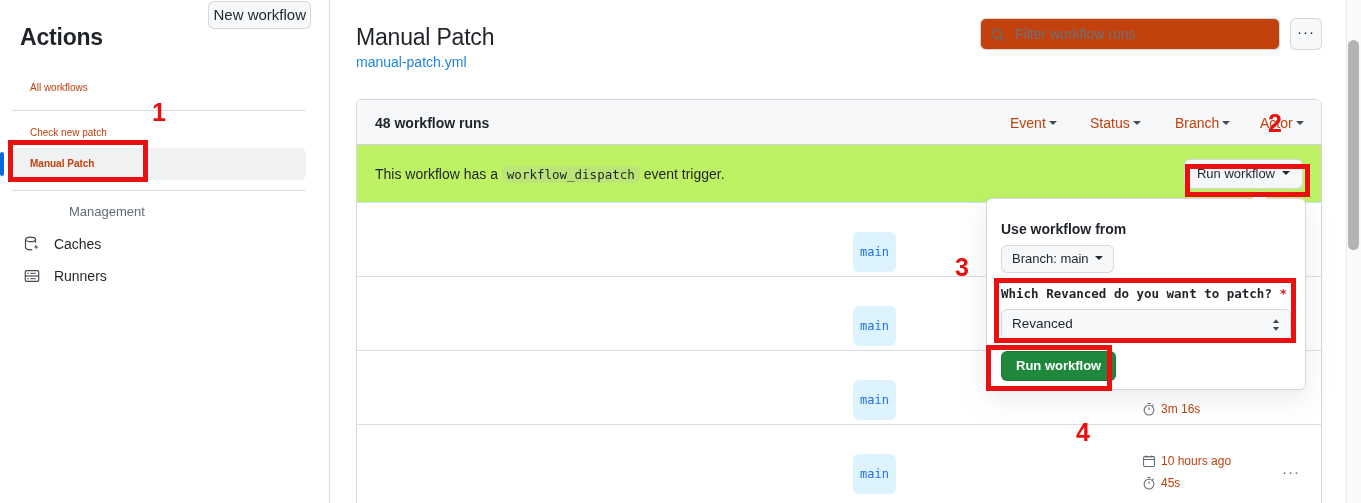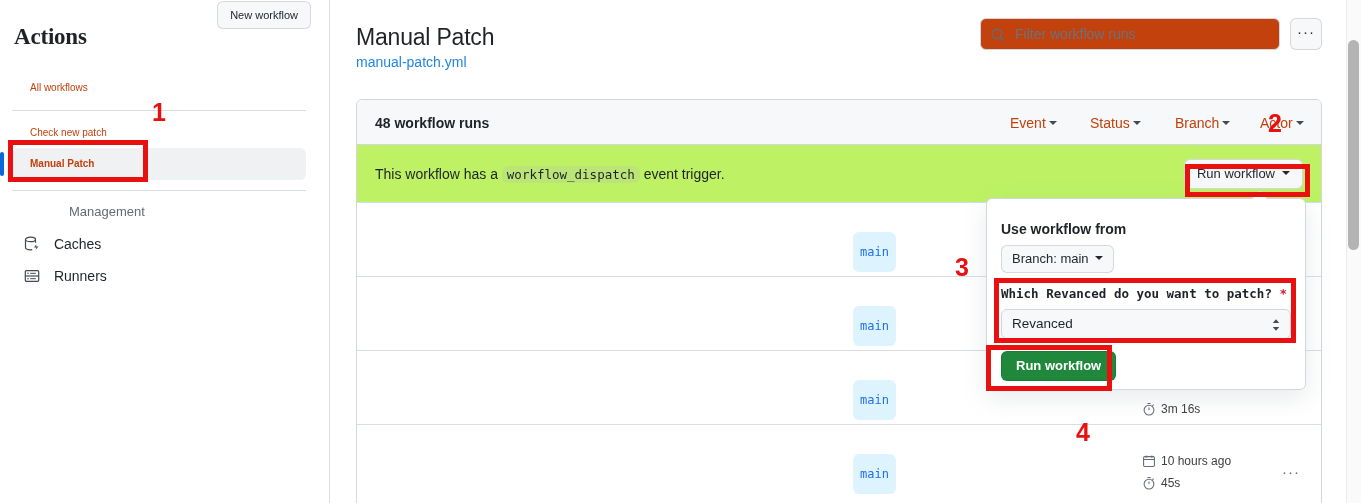--- a/index.html
+++ b/index.html
@@ -14,24 +14,24 @@
   #page { position: relative; width: 1361px; height: 503px; overflow: hidden; background:#fff; }
 
   
   .topbar-track { position:absolute; left:0; top:0; width:1346px; height:3px; background:#dde2e8; }
   .topbar-prog  { position:absolute; left:220px; top:0; width:87px; height:3px; background:#ff7b58; }
 
   
   .sidebar { position:absolute; left:0; top:0; width:330px; height:503px; background:#fff;
              border-right:1px solid #d8dee4; padding: 0; }
   .sb-head { position:absolute; left:12px; top:22px; width:300px; height:30px; }
-  .sb-title { position:absolute; left:2px; top:0; font-size:23px; font-weight:700; letter-spacing:-0.2px; color:#1f2328; line-height:30px;font-family:Liberation Serif, serif;}
-  .new-wf-btn { position:absolute; right:18px; top:1px; height:28px; padding:0 12px;
+  .sb-title { position:absolute; left:8px; top:0; font-size:23px; font-weight:700; letter-spacing:-0.2px; color:#1f2328; line-height:30px;}
+  .new-wf-btn { position:absolute; right:18px; top:1px; height:28px; padding:0 4px;
                 border:1px solid rgba(31,35,40,0.15); border-radius:6px; background:#f6f8fa;
-                font-size:11px; color:#24292f; line-height:26px; font-family:"Liberation Sans", sans-serif;
+                font-size:15px; color:#24292f; line-height:26px; font-family:"Liberation Sans", sans-serif;
                 cursor:pointer; white-space:nowrap; }
 
   .sb-item { position:absolute; left:12px; width:294px; height:32px; border-radius:6px;
              font-size:10px; color:#c2410c; line-height:32px; padding-left:18px; cursor:pointer; }
   .sb-item.sel { background:#f0f1f3; font-weight:700; }
   .sb-item.sel::before { content:""; position:absolute; left:-12px; top:4px; width:4px; height:24px;
                          background:#0969da; border-radius:6px; }
 
   .sb-div { position:absolute; left:12px; width:294px; height:1px; background:#d8dee4; }
 
@@ -82,21 +82,21 @@
   .run-wf-btn { position:absolute; right:18px; top:14px; height:30px; padding:0 12px;
                 border:1px solid rgba(31,35,40,0.15); border-radius:6px; background:#f6f8fa;
                 font-size:13px; color:#24292f; line-height:28px; cursor:pointer; white-space:nowrap; }
   .run-wf-btn .caret { display:inline-block; margin-left:7px; border-left:4px solid transparent;
                  border-right:4px solid transparent; border-top:4px solid #24292f; vertical-align:3px;}
 
   
   .run-row { position:absolute; left:0; width:964px; height:74px; border-bottom:1px solid #d8dee4; }
   .branch-badge { position:absolute; font-family:"DejaVu Sans Mono", monospace; font-size:12px;
                   color:#1f6feb; background:#ddf4ff; border-radius:6px; padding:12px 7px; line-height:16px; }
-  .meta { position:absolute; font-size:12px; color:#404040; line-height:18px; white-space:nowrap; }
+  .meta { position:absolute; font-size:12px; color:#c2410c; line-height:18px; white-space:nowrap; }
   .meta .mi { display:inline-block; width:14px; height:14px; vertical-align:-3px; margin-right:5px; color:#636c76;}
   .row-kebab { position:absolute; font-size:15px; color:#636c76; letter-spacing:1px; cursor:pointer; line-height:14px;}
 
   
   .popover { position:absolute; left:656px; top:198px; width:320px; height:192px; background:#fff;
              border:1px solid #d0d7de; border-radius:6px; box-shadow:0 8px 24px rgba(140,149,159,0.2); z-index:30; }
   .pop-arrow { position:absolute; left:264px; top:-8px; width:16px; height:8px; overflow:hidden; }
   .pop-arrow::after { content:""; position:absolute; left:2px; top:2px; width:12px; height:12px; background:#fff;
                       border-left:1px solid #d0d7de; border-top:1px solid #d0d7de; transform:rotate(45deg); }
   .pop-label { position:absolute; left:14px; top:20px; font-size:14px; font-weight:700; color:#1f2328; line-height:20px;}

